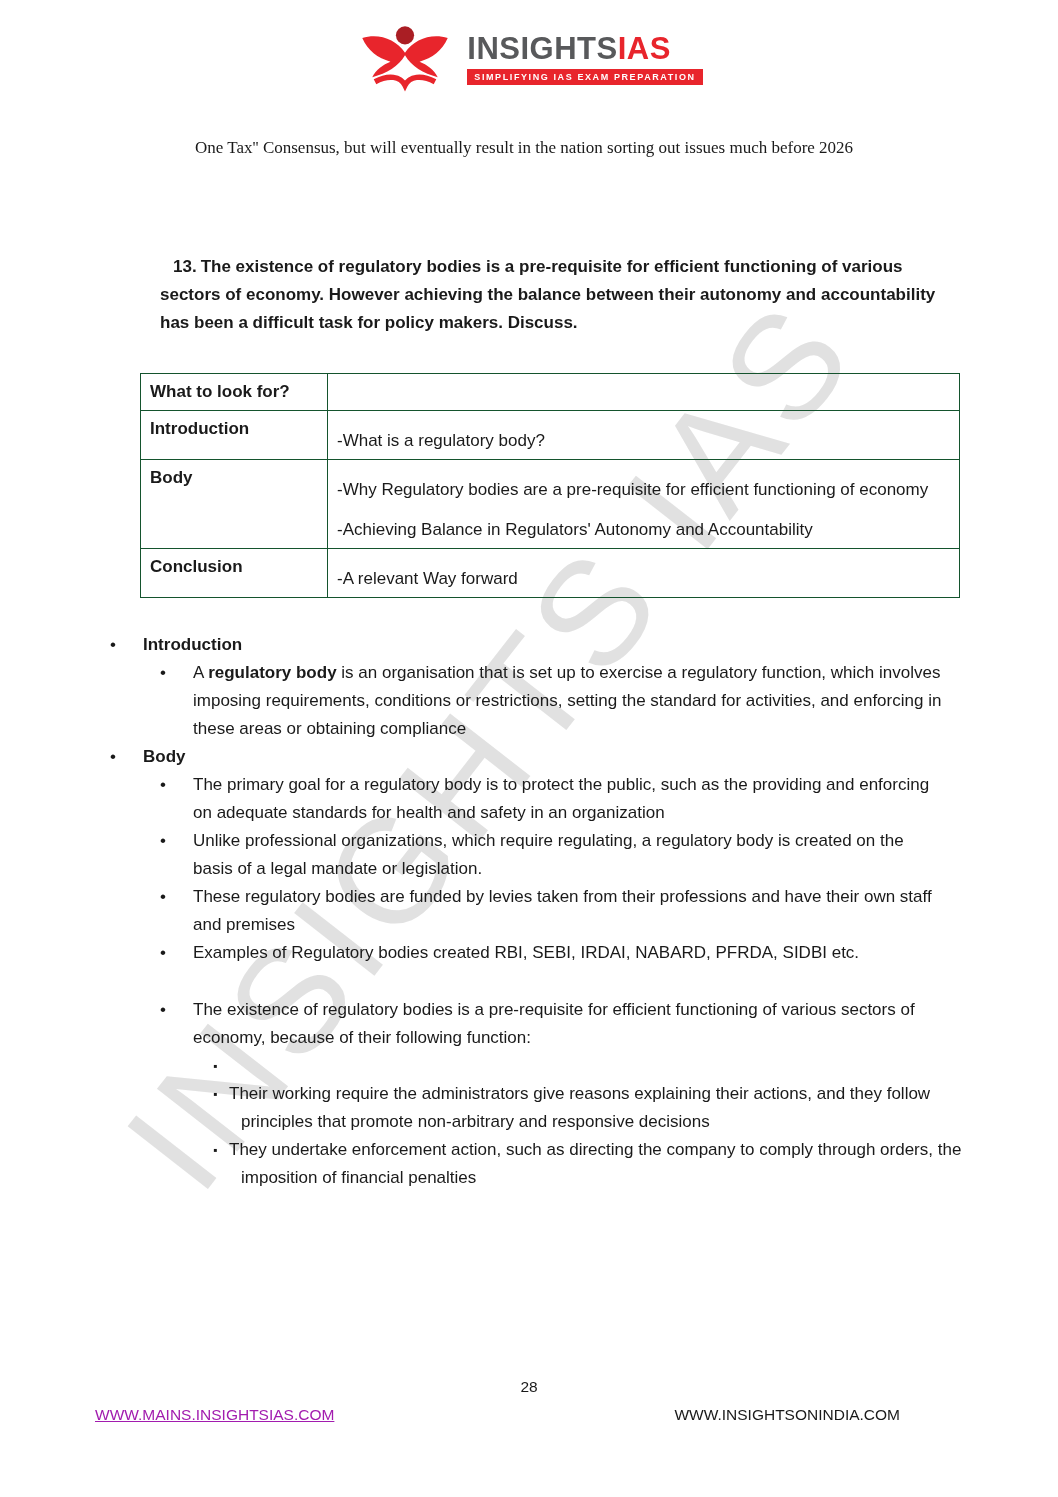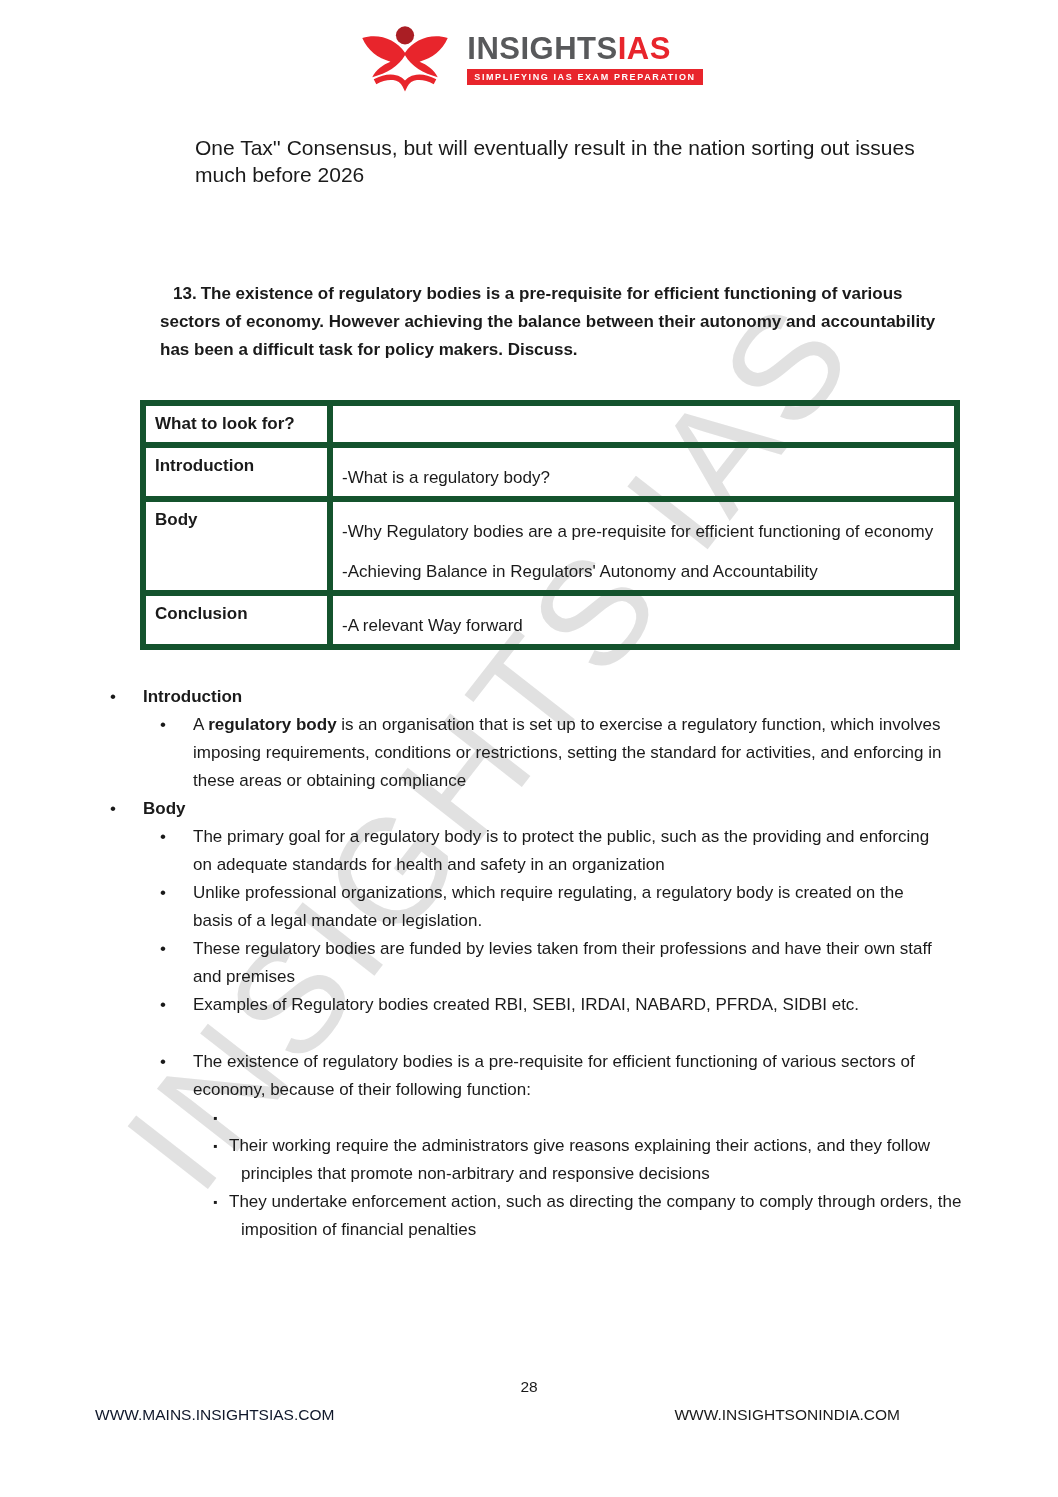--- a/index.html
+++ b/index.html
@@ -43,42 +43,42 @@
     background: #e8252c; color: #ffffff;
     font-size: 9px; letter-spacing: 1.6px;
     padding: 3px 7px; margin-top: 0;
     font-weight: bold;
   }
 
   
   .intro-para {
     margin: 28px 0 0 195px;
     width: 745px;
-    font-size: 21px; line-height: 27px;
+    font-size: 17px; line-height: 27px; font-family: Liberation Serif, serif;
   }
 
   
   .question {
     margin: 92px 0 0 160px;
     width: 790px;
     text-indent: -35px;
     font-weight: bold;
     font-size: 17px; line-height: 28px;
   }
   .q-num { padding-right: 4px; margin-left: 48px; }
 
   
   .answer-table {
     margin: 36px 0 0 140px;
     width: 820px;
     border-collapse: collapse;
     font-size: 17px; line-height: 28px;
   }
   .answer-table td {
-    border: 6px solid #14532d;
+    border: 1px solid #14532d;
     padding: 4px 9px;
     vertical-align: top;
   }
   .answer-table td.label-cell { width: 187px; font-weight: bold; }
   .cell-line { display: block; margin-top: 12px; }
 
   
   .li { display: flex; align-items: flex-start; font-size: 17px; line-height: 28px; }
   .marker { flex: 0 0 auto; text-align: left; }
   .l1 { margin-left: 110px; }
@@ -99,21 +99,21 @@
   .page-number {
     position: absolute; top: 1378px; left: 0; right: 0;
     text-align: center; font-size: 15.5px; z-index: 1;
   }
   .footer-row {
     position: absolute; top: 1406px; left: 0; right: 0;
     display: flex; justify-content: space-between;
     padding: 0 158px 0 95px;
     font-size: 15.5px; z-index: 1;
   }
-  .footer-link { color: #0f172a; cursor: pointer; }
+  .footer-link { color: #a21caf; text-decoration: underline; cursor: pointer; }
   .footer-right { color: #1a1a1a; }
 </style>
 </head>
 <body>
 
 <div class="page">
 
   <div class="watermark">INSIGHTS IAS</div>
 
   <div class="content">

